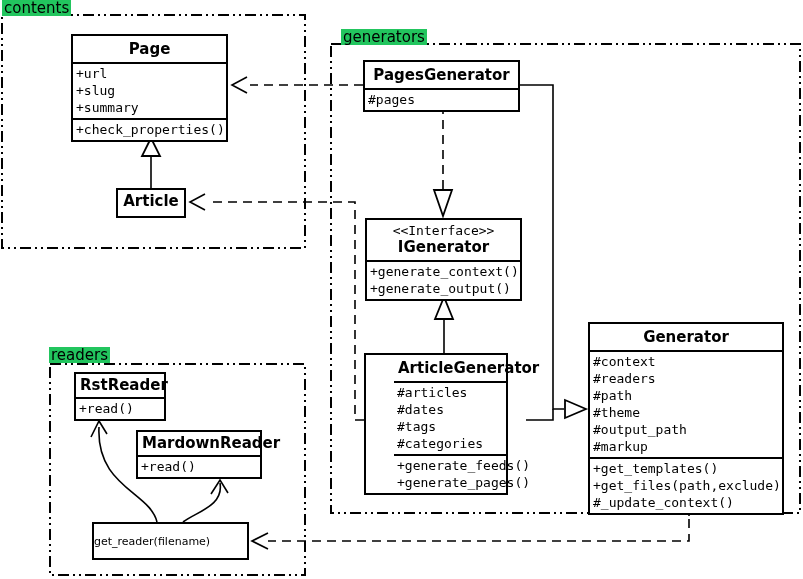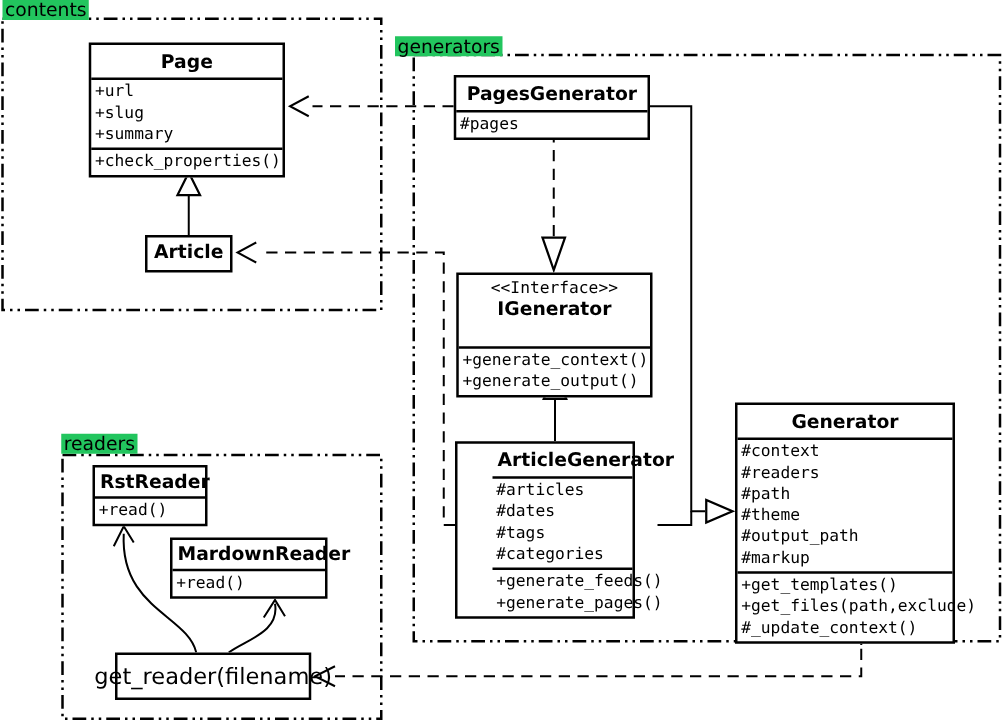--- a/index.html
+++ b/index.html
@@ -7,21 +7,21 @@
            font-family:"DejaVu Sans",sans-serif;color:#000;}
   #edges{position:absolute;left:0;top:0;width:803px;height:579px;}
   .pkg-label{position:absolute;font-size:15px;line-height:16px;color:#000;background:#22c55e;padding:0 2px;}
   .uml-class{position:absolute;background:#fff;border:2px solid #000;box-sizing:border-box;}
   .uml-title{font-family:"DejaVu Sans",sans-serif;font-weight:bold;font-size:15px;line-height:19px;
              text-align:center;padding:4px 4px 3px;white-space:nowrap;}
   .stereo{font-family:"DejaVu Sans Mono",monospace;font-weight:normal;font-size:13px;line-height:15px;
           text-align:center;white-space:nowrap;}
   .uml-sec{border-top:2px solid #000;padding:1px 3px 2px;}
   .uml-member{font-family:"DejaVu Sans Mono",monospace;font-size:13px;line-height:17px;white-space:nowrap;}
-  .fn-box{display:flex;align-items:center;justify-content:center;font-size:18px;white-space:nowrap;}
+  .fn-box{display:flex;align-items:center;justify-content:flex-start;font-size:11px;white-space:nowrap;}
   svg line,svg path,svg polyline{stroke:#000;stroke-width:1.6;fill:none;}
   svg .dash{stroke-dasharray:9 6;}
   svg .tri{fill:#ffffff;stroke:#000;stroke-width:1.8;}
   svg .pkg{fill:none;stroke:#000;stroke-width:2;stroke-dasharray:11 4 2 4 2 4;}
 </style>
 </head>
 <body>
 
 <div id="diagram">
 
@@ -55,21 +55,21 @@
     <polyline points="268,533 252,541 268,549"></polyline>
 
     <path d="M157,522 C150,492 96,487 99,427"></path>
     <polyline points="91,437 99,421 107,434"></polyline>
 
     <path d="M183,522 C196,512 224,506 220,483"></path>
     <polyline points="211,494 220,480 228,493"></polyline>
   </svg>
 
   <div class="pkg-label" style="left:2px;top:0px;">contents</div>
-  <div class="pkg-label" style="left:316px;top:29px;">generators</div>
+  <div class="pkg-label" style="left:341px;top:29px;">generators</div>
   <div class="pkg-label" style="left:49px;top:347px;">readers</div>
 
   <div class="uml-class" style="left:116px;top:188px;width:70px;height:30px;">
     <div class="uml-title" style="padding:2px 2px 2px;">Article</div>
   </div>
 
   <div class="uml-class" style="left:71px;top:34px;width:157px;">
     <div class="uml-title">Page</div>
     <div class="uml-sec">
       <div class="uml-member">+url</div>
@@ -82,21 +82,21 @@
   </div>
 
   <div class="uml-class" style="left:363px;top:60px;width:157px;">
     <div class="uml-title">PagesGenerator</div>
     <div class="uml-sec">
       <div class="uml-member">#pages</div>
     </div>
   </div>
 
   <div class="uml-class" style="left:365px;top:218px;width:157px;">
-    <div class="uml-title" style="padding:3px 4px 20px;">
+    <div class="uml-title" style="padding:3px 4px 3px;">
       <div class="stereo">&lt;&lt;Interface&gt;&gt;</div>
       <div>IGenerator</div>
     </div>
     <div class="uml-sec">
       <div class="uml-member">+generate_context()</div>
       <div class="uml-member">+generate_output()</div>
     </div>
   </div>
 
   <div class="uml-class" style="left:364px;top:353px;width:144px;padding-left:28px;">
@@ -106,21 +106,21 @@
       <div class="uml-member">#dates</div>
       <div class="uml-member">#tags</div>
       <div class="uml-member">#categories</div>
     </div>
     <div class="uml-sec">
       <div class="uml-member">+generate_feeds()</div>
       <div class="uml-member">+generate_pages()</div>
     </div>
   </div>
 
-  <div class="uml-class" style="left:588px;top:322px;width:176px;">
+  <div class="uml-class" style="left:588px;top:322px;width:196px;">
     <div class="uml-title">Generator</div>
     <div class="uml-sec">
       <div class="uml-member">#context</div>
       <div class="uml-member">#readers</div>
       <div class="uml-member">#path</div>
       <div class="uml-member">#theme</div>
       <div class="uml-member">#output_path</div>
       <div class="uml-member">#markup</div>
     </div>
     <div class="uml-sec">

